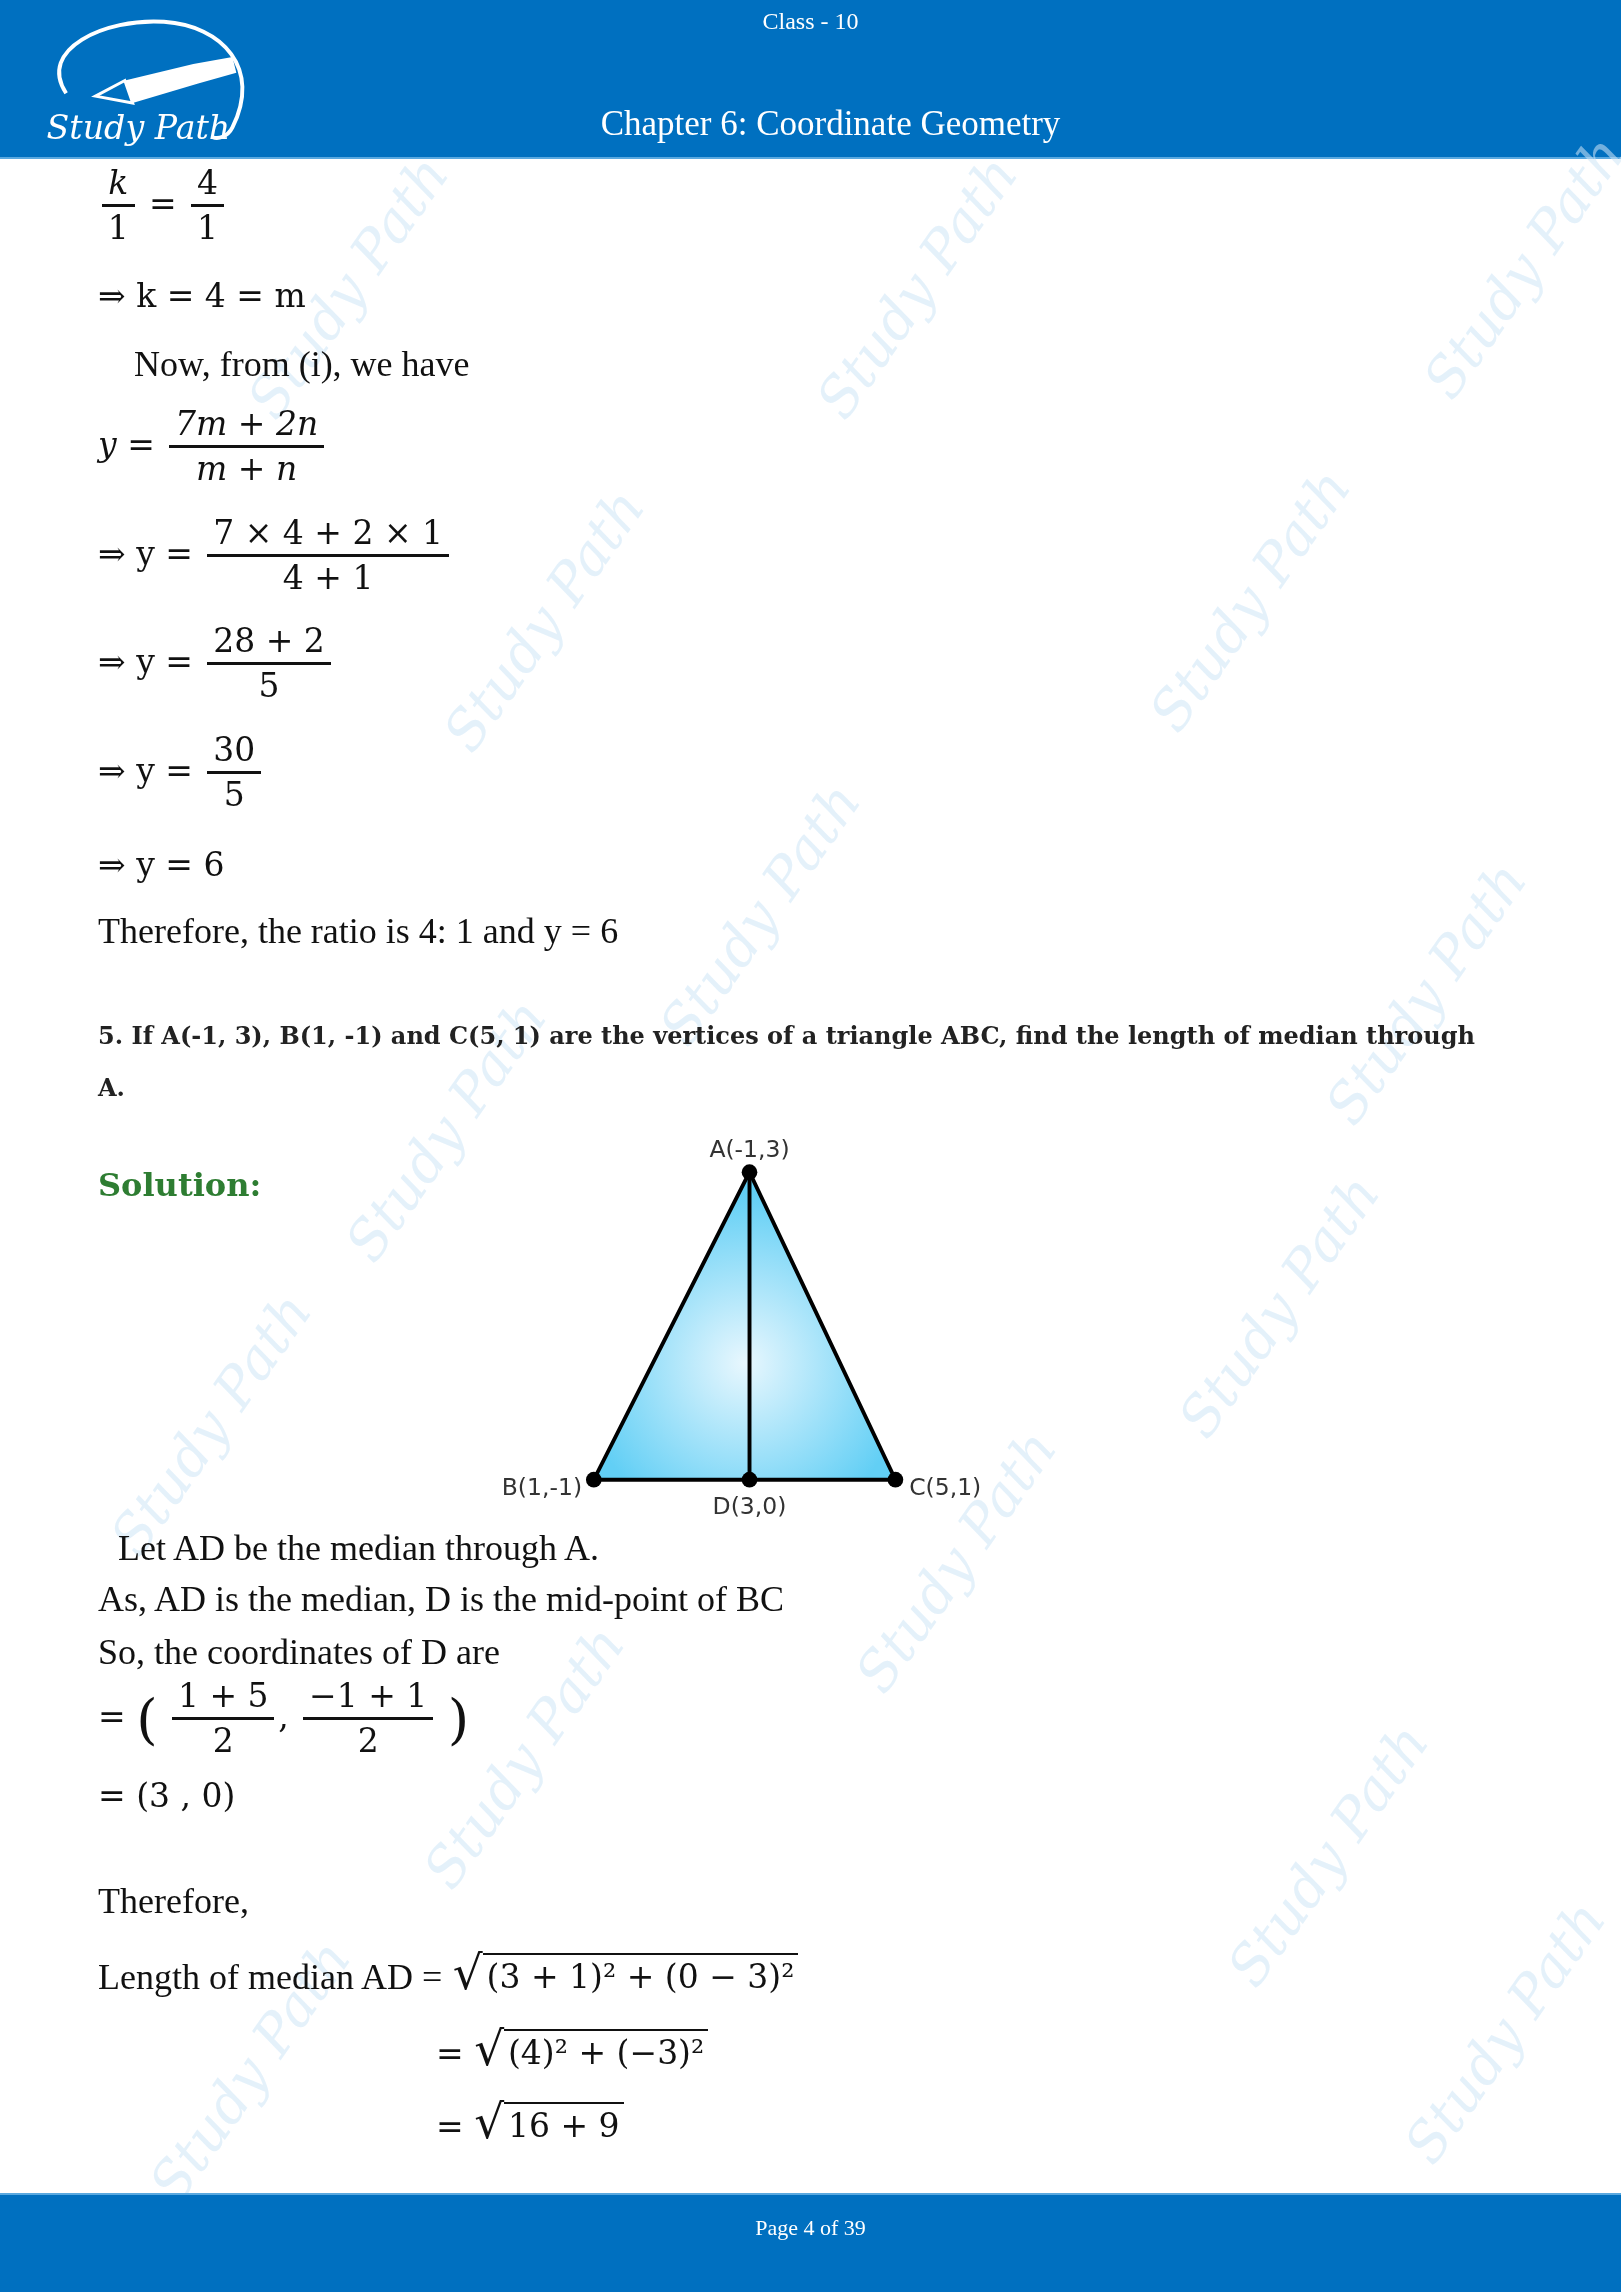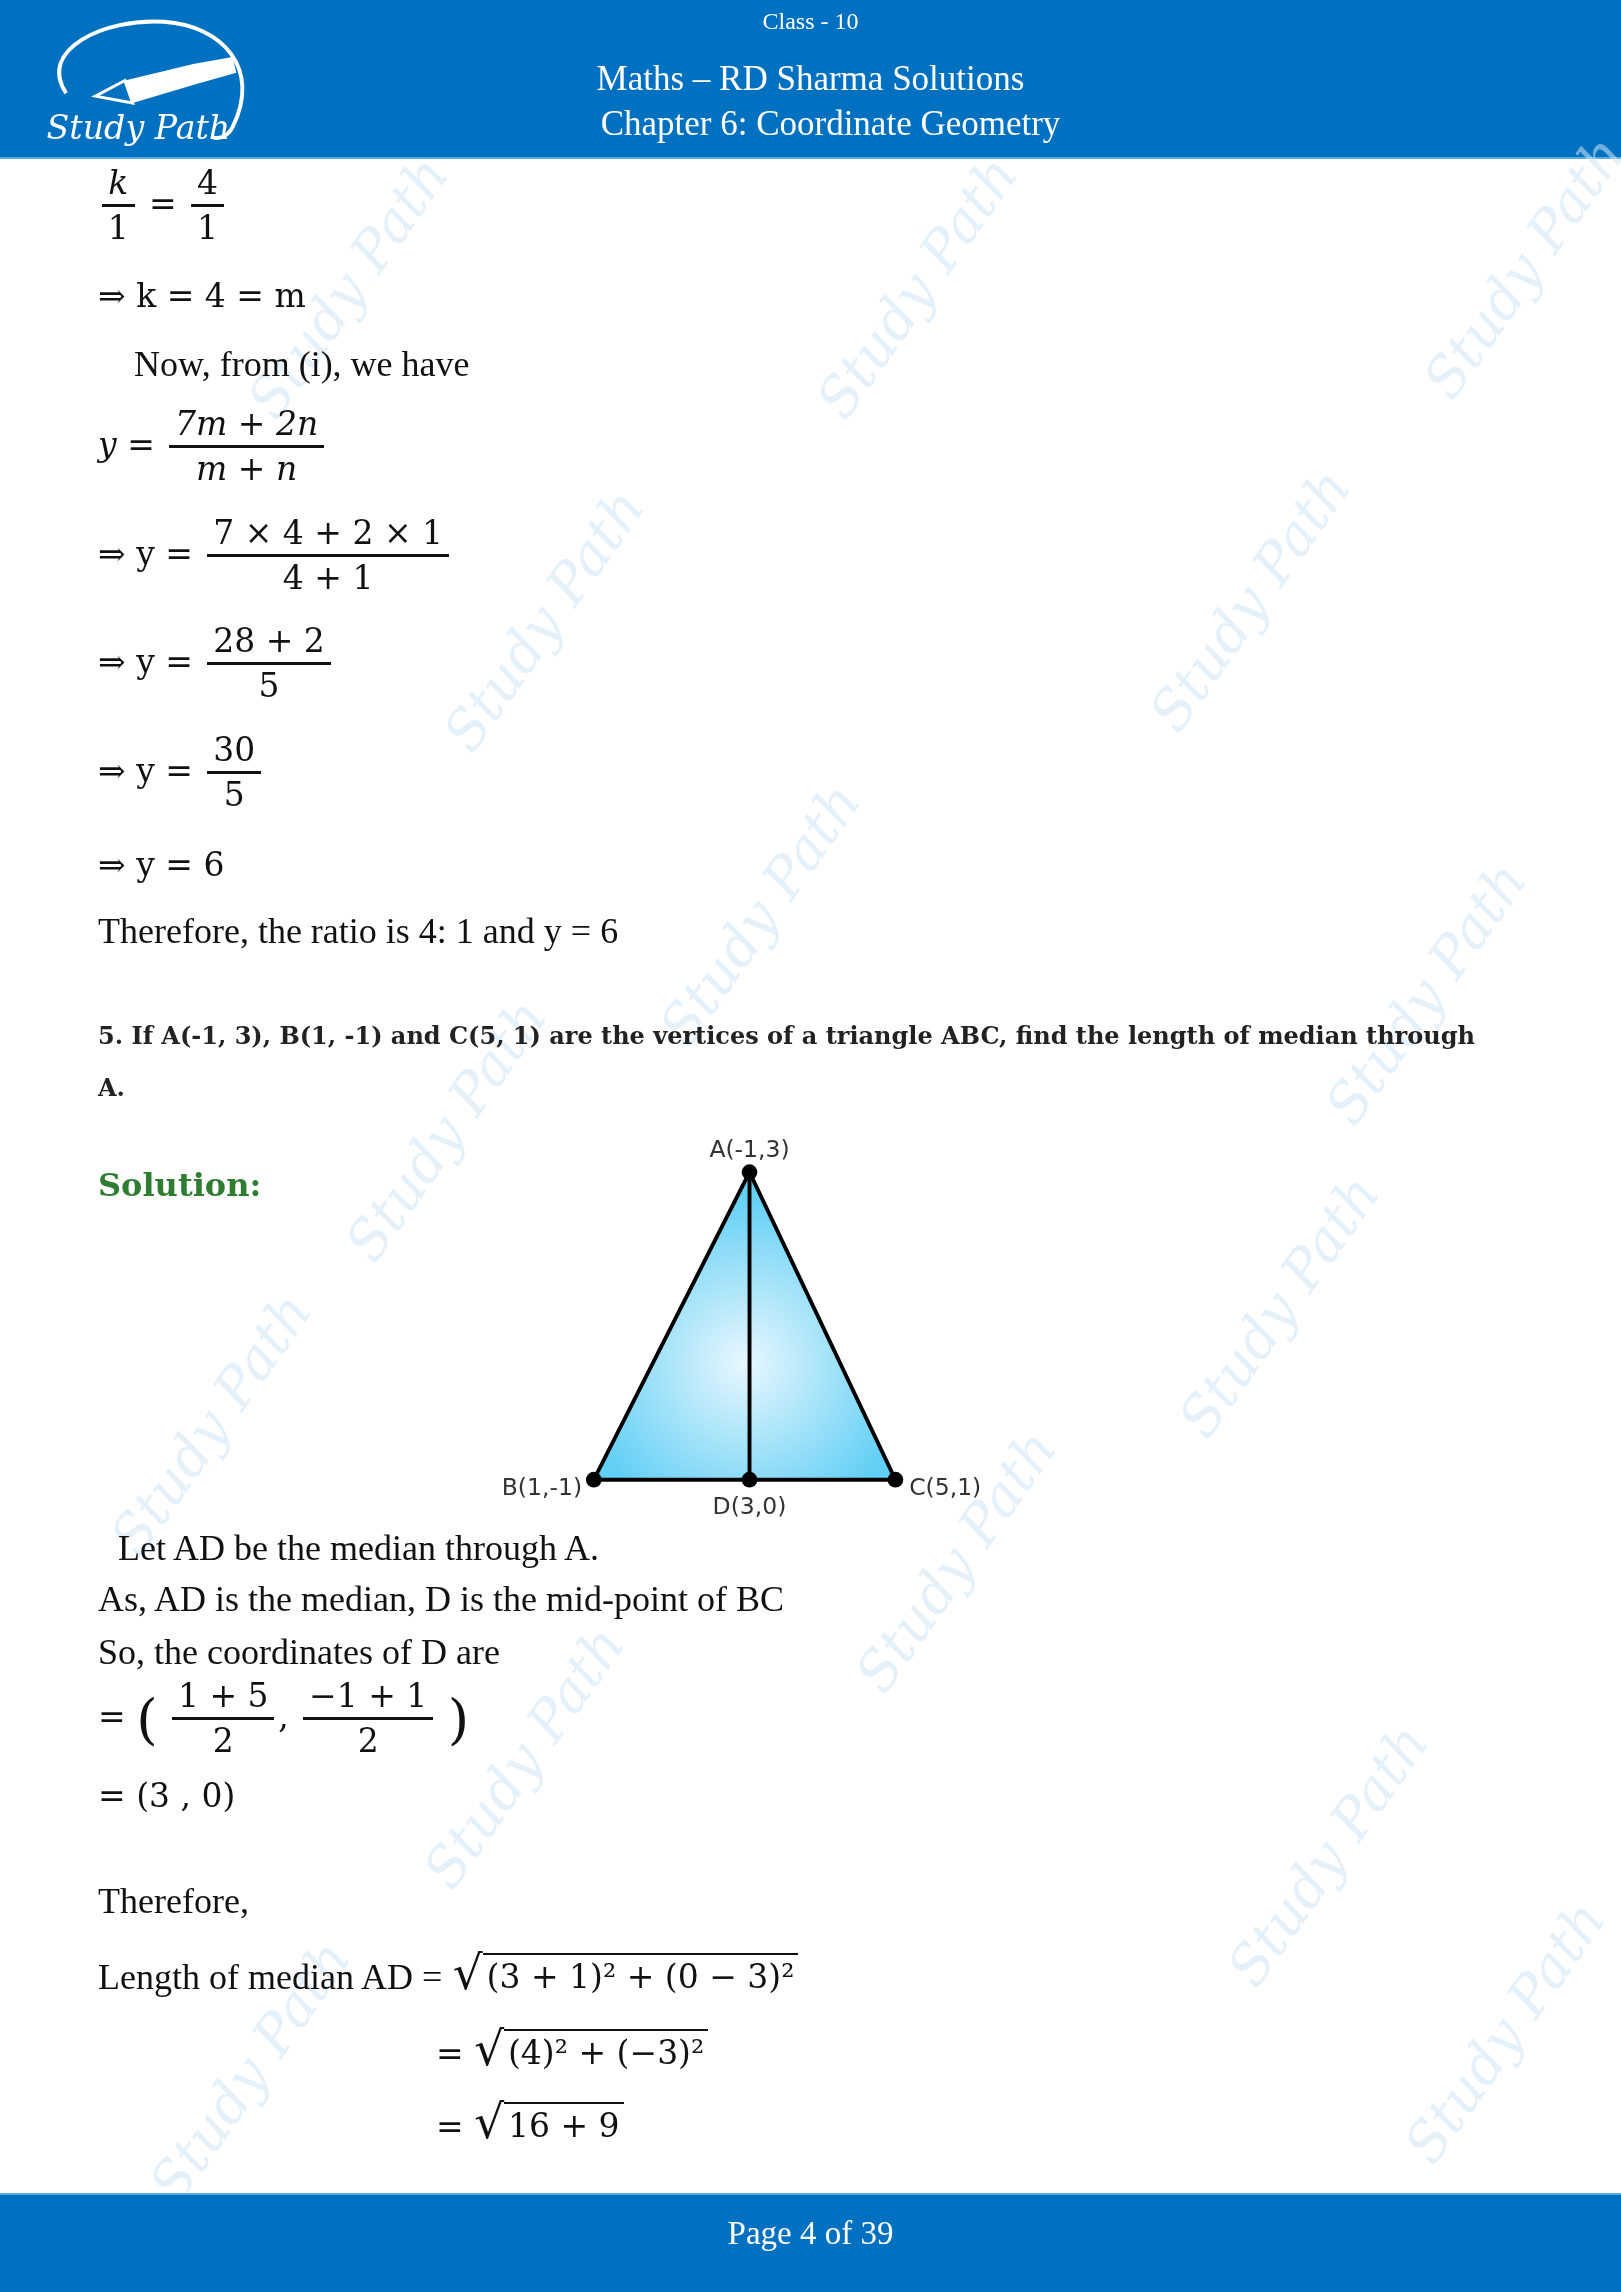--- a/index.html
+++ b/index.html
@@ -21,21 +21,21 @@
   .h-class { top: 7.8px; font-size: 24px; }
   .h-subject { top: 59px; font-size: 35px; }
   .h-chapter { top: 104px; font-size: 35px; margin-left: 20px; }
 
   .footer {
     position: absolute; left: 0; top: 2193px; width: 1621px; height: 100px;
     background: #0070c0; border-top: 2.9px solid #5aa9e0;
   }
   .page-num {
     position: absolute; top: 19.6px; width: 100%; text-align: center; color: #fff;
-    font-family: "Liberation Serif", serif; font-size: 33px;
+    font-family: "Liberation Serif", serif; font-size: 22px;
   }
 
   .watermark {
     position: absolute; color: #cfe6f7; font-family: "DejaVu Serif", serif; font-style: italic;
     font-size: 55px; transform: rotate(-55deg); opacity: 0.55; white-space: nowrap; pointer-events: none;
   }
 
   .line { position: absolute; left: 98px; font-size: 33px; white-space: nowrap; }
   .math { font-family: "DejaVu Serif", serif; }
   .mi { font-style: italic; }
@@ -63,21 +63,20 @@
 <body>
 
 <div class="header">
   <svg class="logo" viewBox="0 0 230 145">
     <path d="M40 85 C 10 40, 80 8, 140 12 C 200 16, 240 60, 210 120 C 205 130, 195 132, 190 130" fill="none" stroke="#fff" stroke-width="4"></path>
     <path d="M70 88 L 100 72 L 170 55 L 210 48 L 214 64 L 175 75 L 108 95 Z" fill="#fff"></path>
     <path d="M70 88 L 100 72 L 108 95 Z" fill="#0070c0" stroke="#fff" stroke-width="3"></path>
     <text x="20" y="132" fill="#fff" font-family="DejaVu Serif, serif" font-style="italic" font-size="34">Study Path</text>
   </svg>
   <div class="header-text h-class">Class - 10</div>
-  <div class="header-text h-subject">Maths – RD Sharma Solutions</div>
   <div class="header-text h-chapter">Chapter 6: Coordinate Geometry</div>
 </div>
 
 <div class="watermark" style="left:196px;top:255px;">Study Path</div>
 <div class="watermark" style="left:765px;top:255px;">Study Path</div>
 <div class="watermark" style="left:1372px;top:235px;">Study Path</div>
 <div class="watermark" style="left:392px;top:588px;">Study Path</div>
 <div class="watermark" style="left:1098px;top:568px;">Study Path</div>
 <div class="watermark" style="left:608px;top:882px;">Study Path</div>
 <div class="watermark" style="left:1274px;top:961px;">Study Path</div>

